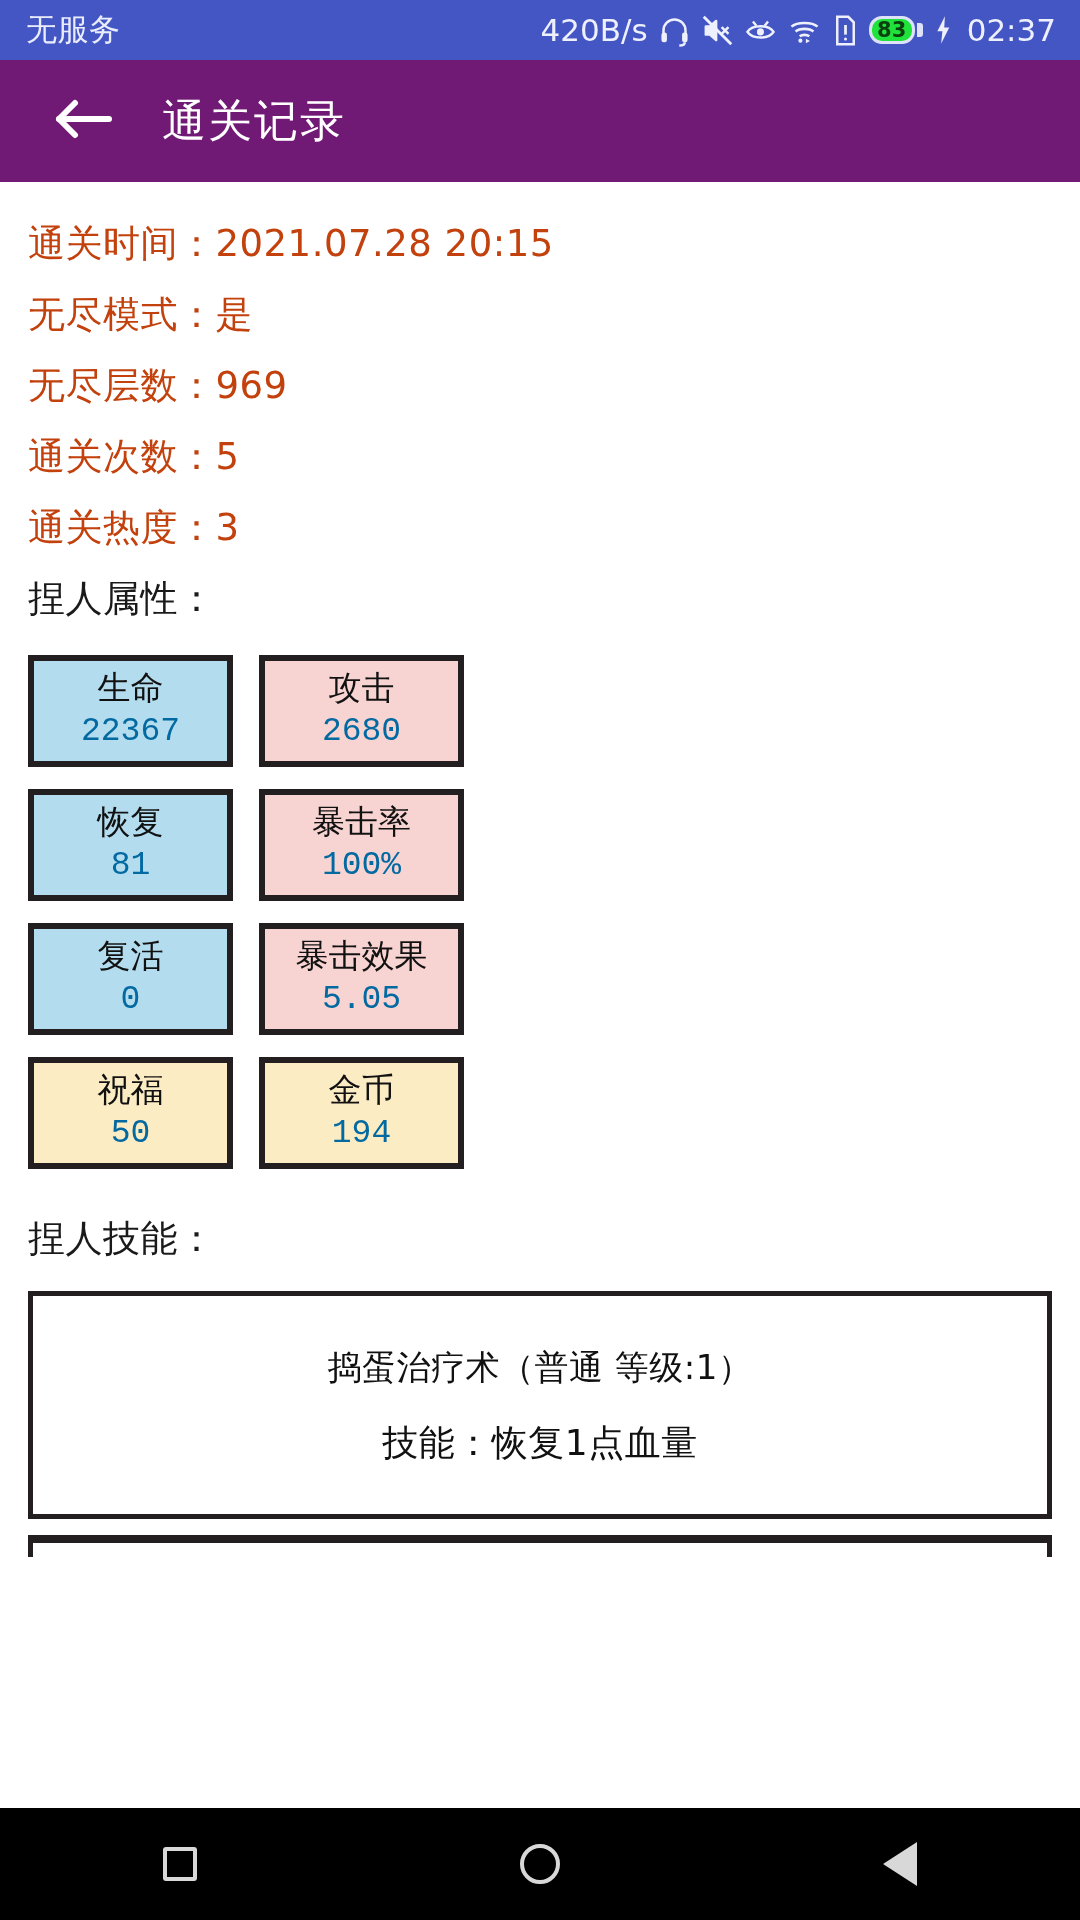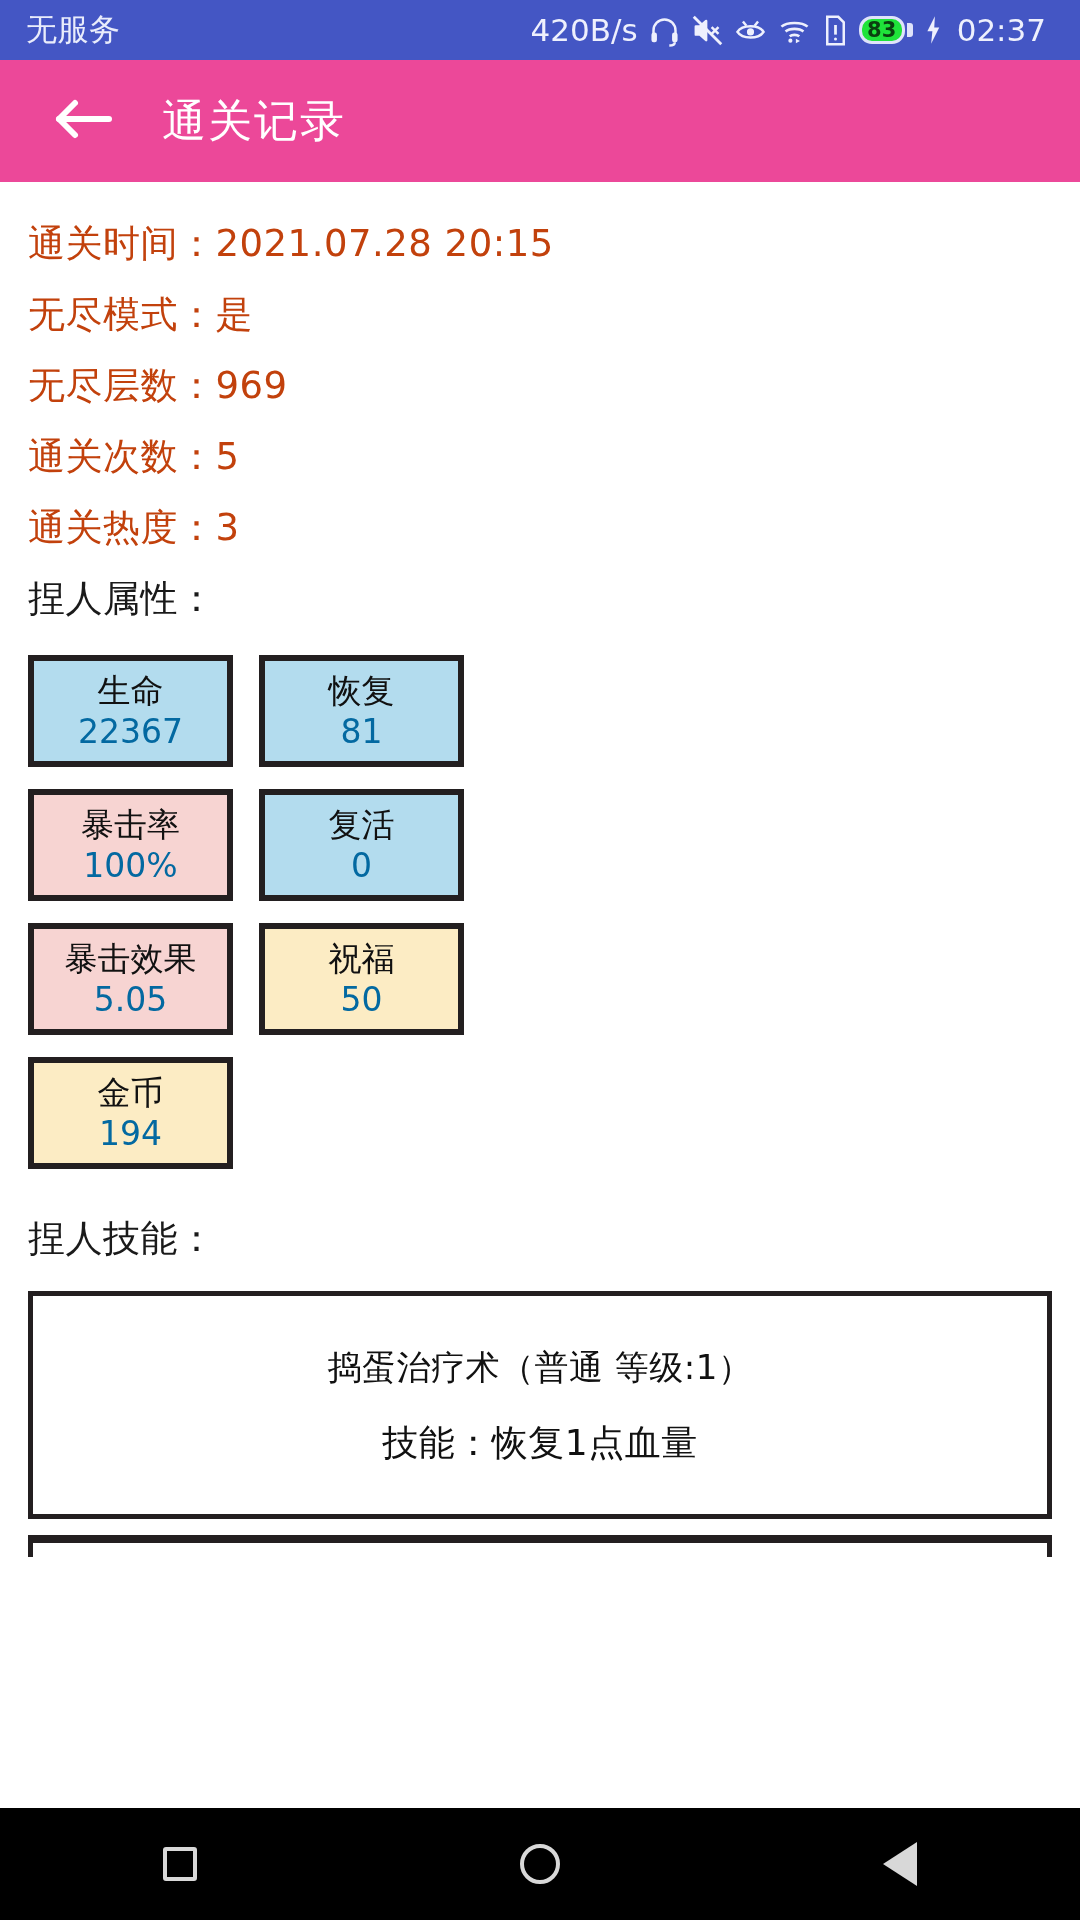--- a/index.html
+++ b/index.html
@@ -12,21 +12,21 @@
   }
 
   
   .statusbar {
     position: relative;
     height: 60px;
     background: #4456c4;
     color: #ffffff;
     display: flex;
     align-items: center;
-    padding: 0 34px 0 26px;
+    padding: 0 24px 0 26px;
   }
   .status-left {
     font-size: 31px;
     letter-spacing: 0.5px;
     color: #e9ecfb;
   }
   .status-right {
     margin-left: auto;
     display: flex;
     align-items: center;
@@ -56,21 +56,21 @@
     width: 6px; height: 14px;
     background: #dfe3fa;
     border-radius: 0 3px 3px 0;
     margin-left: 2px;
   }
   .clock { font-size: 31px; margin-left: 4px; }
 
   
   .appbar {
     height: 122px;
-    background: #ec4899;
+    background: #701a75;
     display: flex;
     align-items: center;
     padding-left: 44px;
     box-shadow: 0 3px 7px rgba(0,0,0,0.18);
   }
   .back-btn {
     width: 76px; height: 76px;
     display: flex; align-items: center; justify-content: center;
     cursor: pointer;
   }
@@ -102,20 +102,21 @@
   }
 
   
   .stat-grid {
     margin-top: 28px;
     display: grid;
     grid-template-columns: 205px 205px;
     column-gap: 26px;
     row-gap: 22px;
     justify-content: start;
+    font-family: Liberation Mono, monospace;
   }
   .stat-box {
     border: 6px solid #231f20;
     height: 112px;
     display: flex;
     flex-direction: column;
     align-items: center;
     justify-content: center;
     gap: 8px;
   }
@@ -288,20 +289,24 @@
     <div class="info-row">通关热度：3</div>
   </div>
 
   <div class="section-label">捏人属性：</div>
 
   <div class="stat-grid">
     <div class="stat-box c-blue">
       <span class="name">生命</span>
       <span class="value">22367</span>
     </div>
+    <div class="stat-box c-pink">
+      <span class="name">攻击</span>
+      <span class="value">2680</span>
+    </div>
     <div class="stat-box c-blue">
       <span class="name">恢复</span>
       <span class="value">81</span>
     </div>
     <div class="stat-box c-pink">
       <span class="name">暴击率</span>
       <span class="value">100%</span>
     </div>
     <div class="stat-box c-blue">
       <span class="name">复活</span>

